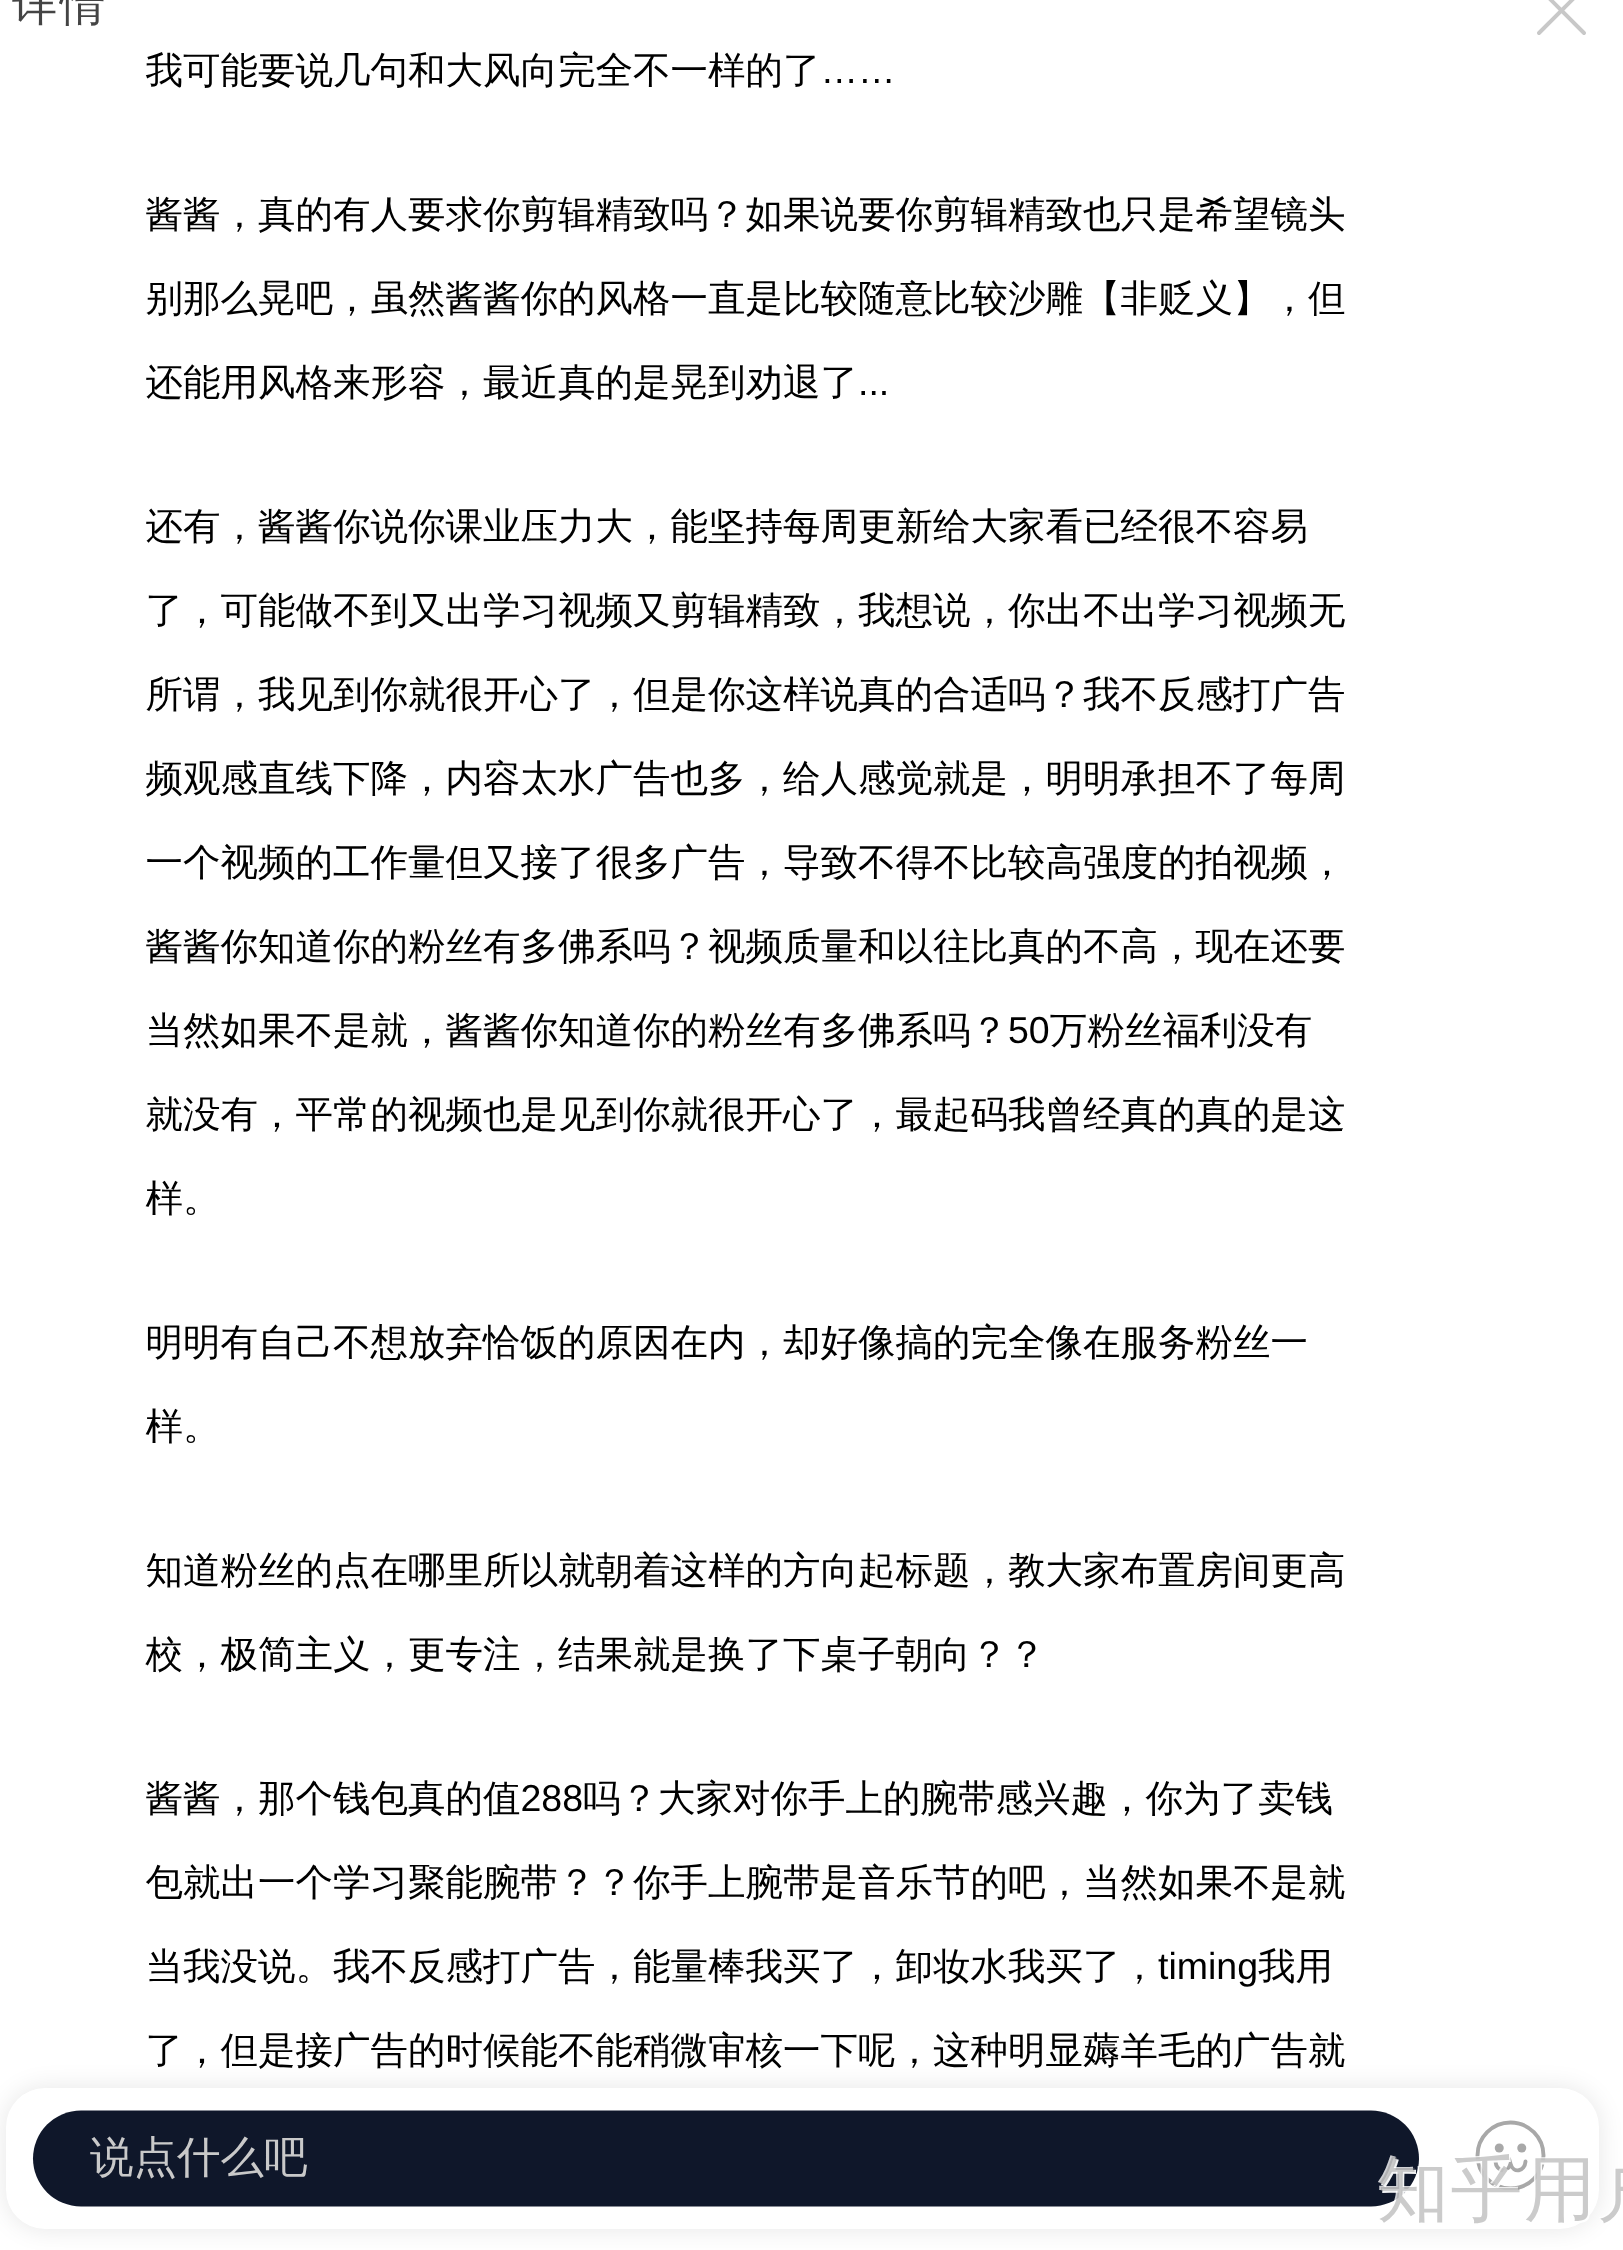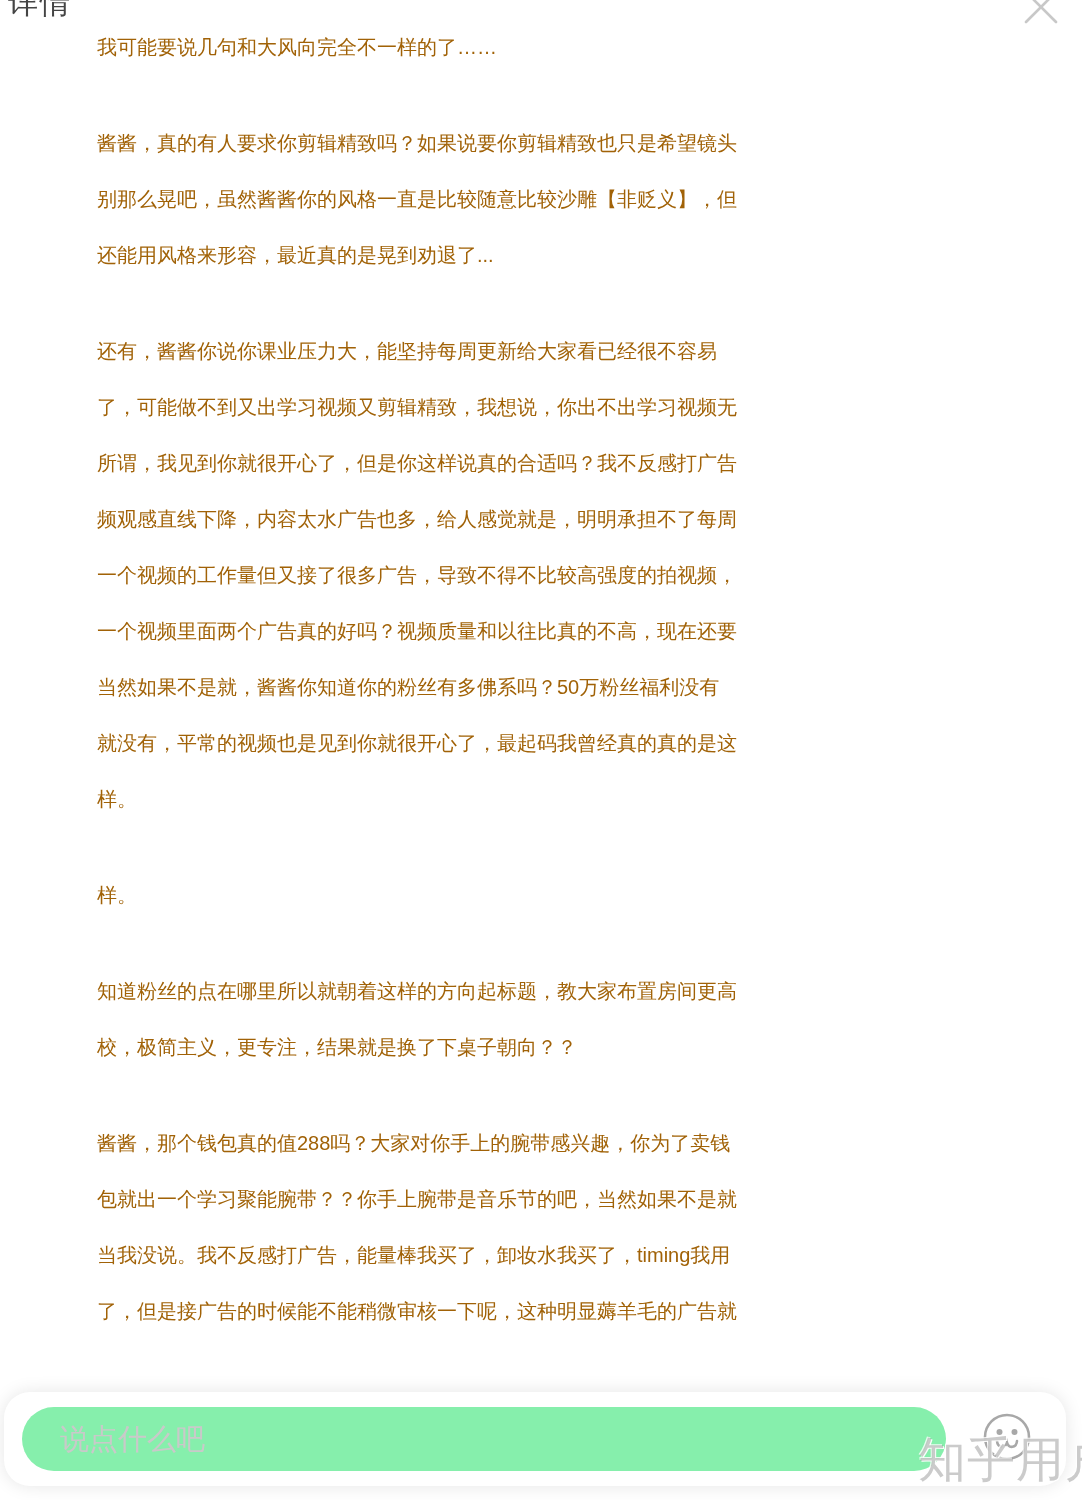--- a/index.html
+++ b/index.html
@@ -19,36 +19,36 @@
   }
   .close-btn {
     position: absolute; top: -16px; left: 1018px;
     width: 46px; height: 46px;
     background: none; border: none; padding: 0; cursor: pointer;
   }
 
   
   .content {
     position: absolute; top: 19px; left: 97px; width: 966px;
-    color: #a16207; font-size: 20px; line-height: 56px;
+    color: #000000; font-size: 25px; line-height: 56px;
   }
   .para { margin: 0 0 40px 0; }
   .line { height: 56px; white-space: nowrap; }
 
   
   .composer {
     position: absolute; left: 4px; bottom: 14px; width: 1062px; height: 94px;
     background: #fff; border-radius: 26px;
     box-shadow: 0 0 18px rgba(0,0,0,0.10);
   }
   .composer-input {
     position: absolute; left: 18px; top: 15px;
     width: 924px; height: 64px; box-sizing: border-box;
     border: none; outline: none;
-    border-radius: 32px; background: #86efac;
+    border-radius: 32px; background: #0f172a;
     padding: 0 30px 0 38px;
     font-size: 29px; color: #666;
     font-family: "Liberation Sans", "DejaVu Sans", sans-serif;
   }
   .composer-input::placeholder { color: #c9c9c9; }
   .emoji-btn {
     position: absolute; left: 974px; top: 18px;
     width: 58px; height: 58px;
     background: none; border: none; padding: 0; cursor: pointer;
   }
@@ -85,26 +85,27 @@
       <div class="line">酱酱，真的有人要求你剪辑精致吗？如果说要你剪辑精致也只是希望镜头</div>
       <div class="line">别那么晃吧，虽然酱酱你的风格一直是比较随意比较沙雕【非贬义】，但</div>
       <div class="line">还能用风格来形容，最近真的是晃到劝退了...</div>
     </div>
     <div class="para">
       <div class="line">还有，酱酱你说你课业压力大，能坚持每周更新给大家看已经很不容易</div>
       <div class="line">了，可能做不到又出学习视频又剪辑精致，我想说，你出不出学习视频无</div>
       <div class="line">所谓，我见到你就很开心了，但是你这样说真的合适吗？我不反感打广告</div>
       <div class="line">频观感直线下降，内容太水广告也多，给人感觉就是，明明承担不了每周</div>
       <div class="line">一个视频的工作量但又接了很多广告，导致不得不比较高强度的拍视频，</div>
-      <div class="line">一个视频里面两个广告真的好吗？视频质量和以往比真的不高，现在还要</div>
+      <div class="line">酱酱你知道你的粉丝有多佛系吗？视频质量和以往比真的不高，现在还要</div>
       <div class="line">当然如果不是就，酱酱你知道你的粉丝有多佛系吗？50万粉丝福利没有</div>
       <div class="line">就没有，平常的视频也是见到你就很开心了，最起码我曾经真的真的是这</div>
       <div class="line">样。</div>
     </div>
     <div class="para">
+      <div class="line">明明有自己不想放弃恰饭的原因在内，却好像搞的完全像在服务粉丝一</div>
       <div class="line">样。</div>
     </div>
     <div class="para">
       <div class="line">知道粉丝的点在哪里所以就朝着这样的方向起标题，教大家布置房间更高</div>
       <div class="line">校，极简主义，更专注，结果就是换了下桌子朝向？？</div>
     </div>
     <div class="para">
       <div class="line">酱酱，那个钱包真的值288吗？大家对你手上的腕带感兴趣，你为了卖钱</div>
       <div class="line">包就出一个学习聚能腕带？？你手上腕带是音乐节的吧，当然如果不是就</div>
       <div class="line">当我没说。我不反感打广告，能量棒我买了，卸妆水我买了，timing我用</div>

